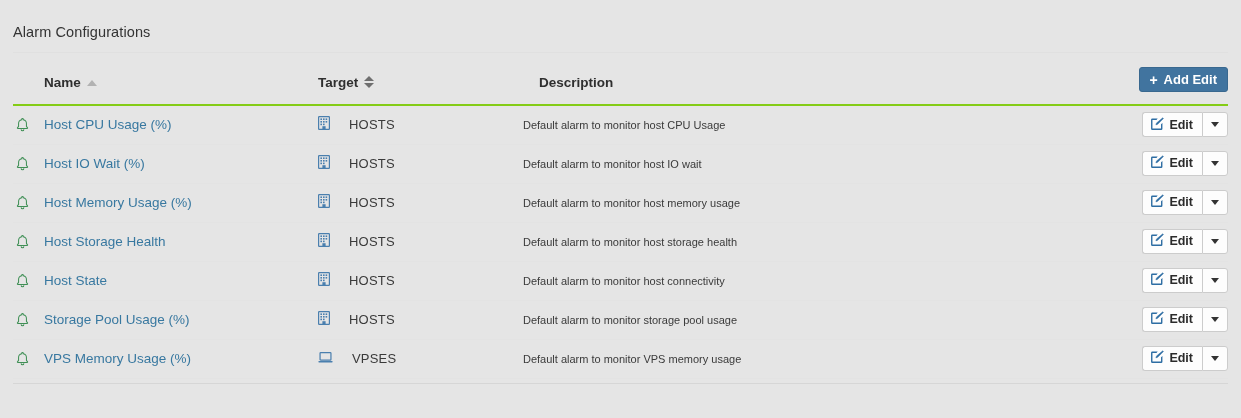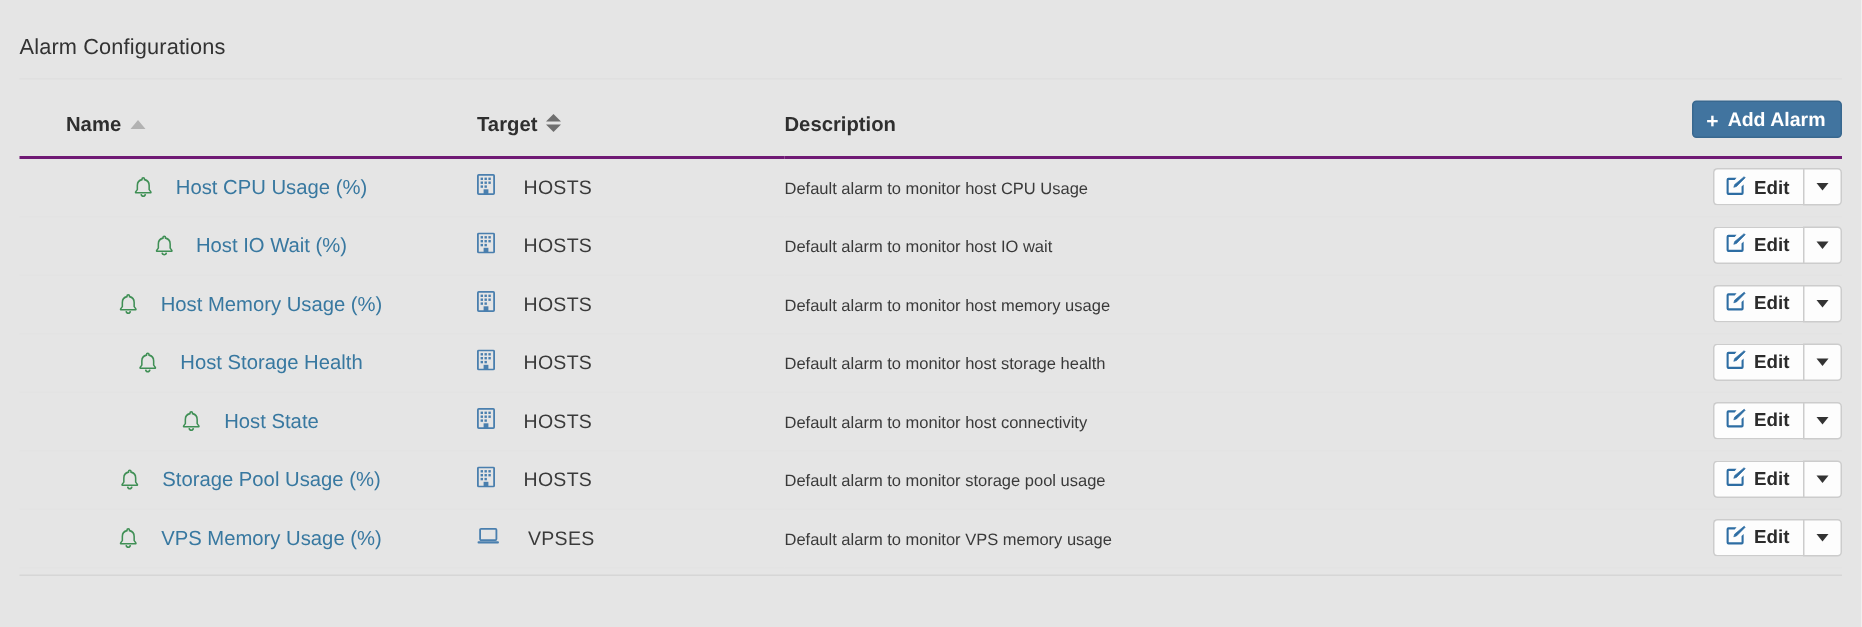--- a/index.html
+++ b/index.html
@@ -51,33 +51,33 @@
     padding: 0;
     vertical-align: middle;
     text-align: left;
   }
 
   thead tr { height: 45px; }
   thead th {
     font-size: 13.5px;
     color: #2f2f2f;
     font-weight: bold;
-    border-bottom: 2px solid #701a75;
+    border-bottom: 2px solid #84cc16;
     position: relative;
   }
 
   .col-name   { width: 305px; }
   .col-target { width: 205px; }
   .col-desc   { width: 585px; }
   .col-act    { width: 120px; }
 
   .th-inner { display: flex; align-items: center; gap: 6px; }
   .th-name  { padding-left: 31px; }
   .th-target{ padding-left: 0px; }
-  .th-desc  { padding-left: 0px; }
+  .th-desc  { padding-left: 0px; margin-left: 16px; }
 
   
   .sort-asc {
     width: 0; height: 0;
     border-left: 5px solid transparent;
     border-right: 5px solid transparent;
     border-bottom: 6px solid #b2b2b2;
     display: inline-block;
     position: relative;
     top: 1px;
@@ -100,21 +100,21 @@
 
   
   tbody tr { height: 39px; }
   tbody td {
     border-bottom: 1px solid #e3e3e3;
     font-size: 13.5px;
     color: #333333;
   }
   tbody tr:first-child td { border-top: none; }
 
-  .name-cell { display: flex; align-items: center; justify-content: center; }
+  .name-cell { display: flex; align-items: center; }
   .bell-wrap {
     width: 31px;
     display: flex;
     align-items: center;
     justify-content: flex-start;
     padding-left: 2px;
   }
   .alarm-link {
     color: #3878a0;
     text-decoration: none;
@@ -233,21 +233,21 @@
           </div>
         </th>
         <th>
           <div class="th-inner th-desc">
             <span>Description</span>
           </div>
         </th>
         <th>
           <button class="add-btn">
             <span class="plus">+</span>
-            <span>Add Alarm</span>
+            <span>Add Edit</span>
           </button>
         </th>
       </tr>
     </thead>
     <tbody id="tbody">
         <tr>
           <td>
             <div class="name-cell">
               <span class="bell-wrap">
                 <svg width="15" height="16" viewBox="0 0 16 17">

